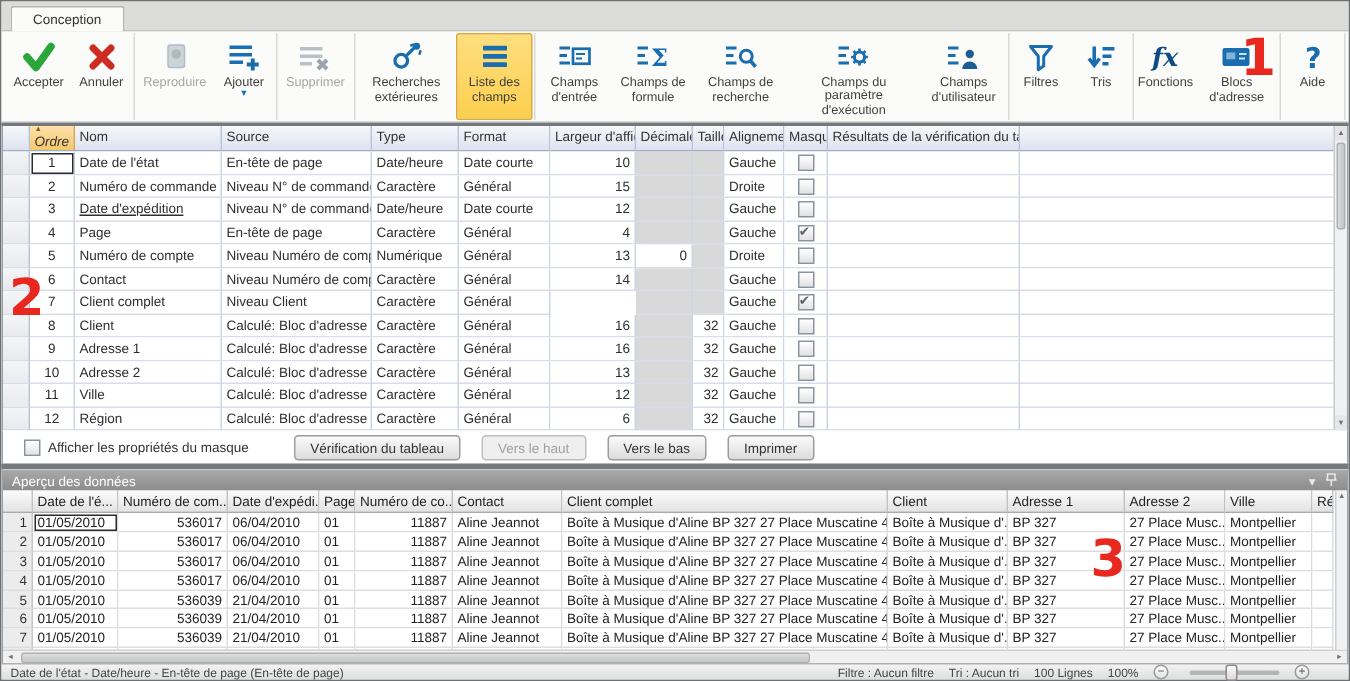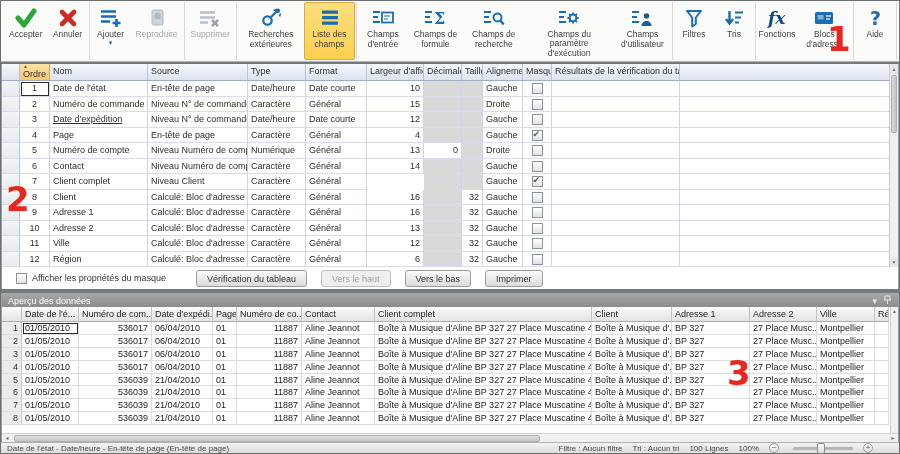--- a/index.html
+++ b/index.html
@@ -19,21 +19,21 @@
   .rbtn .ric { height:24px; display:flex; align-items:center; justify-content:center; }
   .rbtn.active { background:linear-gradient(#fede7e,#fccf4e); border:1px solid #dca83f; }
   .rbtn.disabled { color:#a6a6a6; }
   .rbtn .caret { font-size:7px; line-height:5px; color:#1a6eb0; }
 
   
   .sep { height:2px; background:#73797c; }
   .field-grid { position:relative; height:203px; background:#fff; border-left:1px solid #9aa0a3; border-right:1px solid #9aa0a3; overflow:hidden; }
   .fgh { display:flex; height:17px; }
   .fgh .fh { flex:0 0 auto; background:linear-gradient(#f5f7fb,#dde3ef); border-right:1px solid #b9c3d6; border-bottom:1px solid #9facc4; font-size:9px; color:#333; padding:2px 3px 0; white-space:nowrap; overflow:hidden; }
-  .fgh .fh.sorted { background:linear-gradient(#fde2ab,#f6c76c); border-right:1px solid #d3a34e; padding-top:0; }
+  .fgh .fh.sorted { background:linear-gradient(#fde2ab,#f6c76c); border-right:1px solid #d3a34e; padding-top:0;font-style:italic; }
   .fgh .fh.sorted .sc { display:block; font-size:5px; line-height:5px; color:#7d5f28; }
   .fgh .fh.grow, .fr .fc.grow { flex:1 1 auto; }
   .fr { display:flex; height:15.5px; }
   .fr .fc { flex:0 0 auto; border-right:1px solid #ccd5e6; border-bottom:1px solid #d7deea; font-size:9px; color:#2e2e2e; padding:2px 3px 0; white-space:nowrap; overflow:hidden; background:#fff; }
   .fr .fc.gutter { background:linear-gradient(#f4f5f7,#e8eaee); border-right:1px solid #b9c3d6; }
   .fr .fc.center { text-align:center; }
   .fr .fc.right { text-align:right; }
   .fr .fc.gray { background:#d9d9d9; }
   .focus-cell { outline:1px solid #2b2b2b; outline-offset:-2px; }
   .chk { display:inline-block; width:11px; height:11px; background:linear-gradient(#fff,#e2e2e2); border:1px solid #8a949e; position:relative; vertical-align:middle; }
@@ -84,20 +84,23 @@
   .annotation { position:absolute; font-size:34px; font-weight:bold; color:#e8281e; font-family:"DejaVu Sans", sans-serif; z-index:50; }
   #ann1 { left:826px; top:18px; }
   #ann2 { left:5px; top:178px; }
   #ann3 { left:726px; top:352px; }
 </style>
 </head>
 <body>
 
 <div class="window">
 
+  <div class="tabstrip">
+    <div class="tab">Conception</div>
+  </div>
 
   <div class="ribbon" id="ribbon">
       <div class="rgroup">
         <div class="rbtn">
           <span class="ric">
             <svg width="24" height="20" viewBox="0 0 24 20">
               <path d="M4 10l6 7L20 3" fill="none" stroke="#2ba63a" stroke-width="5" stroke-linecap="round" stroke-linejoin="round"></path>
             </svg>
           </span>
           <span>Accepter</span>
@@ -105,40 +108,40 @@
         <div class="rbtn">
           <span class="ric">
             <svg width="20" height="20" viewBox="0 0 20 20">
               <path d="M4 4l12 12M16 4L4 16" stroke="#cc2c21" stroke-width="4.6" stroke-linecap="round"></path>
             </svg>
           </span>
           <span>Annuler</span>
         </div>
       </div>
       <div class="rgroup">
-        <div class="rbtn">
-          <span class="ric">
-            <svg width="24" height="20" viewBox="0 0 24 20">
-              <g stroke="#1a6eb0" stroke-width="2.4">
-                <path d="M2 3.5h15M2 8.5h15M2 13.5h9"></path>
-              </g>
-              <path d="M17.5 11v8M13.5 15h8" stroke="#1a6eb0" stroke-width="2.6"></path>
-            </svg>
-          </span>
-          <span>Ajouter</span>
-          <span class="caret">▾</span>
-        </div>
         <div class="rbtn disabled">
           <span class="ric">
             <svg width="20" height="20" viewBox="0 0 20 20">
               <rect x="5" y="2" width="11" height="15" rx="1.5" fill="#ccd4da" stroke="#b3bcc3"></rect>
               <circle cx="10.5" cy="8" r="3.2" fill="#aeb9c0"></circle>
             </svg>
           </span>
           <span>Reproduire</span>
+        </div>
+        <div class="rbtn">
+          <span class="ric">
+            <svg width="24" height="20" viewBox="0 0 24 20">
+              <g stroke="#1a6eb0" stroke-width="2.4">
+                <path d="M2 3.5h15M2 8.5h15M2 13.5h9"></path>
+              </g>
+              <path d="M17.5 11v8M13.5 15h8" stroke="#1a6eb0" stroke-width="2.6"></path>
+            </svg>
+          </span>
+          <span>Ajouter</span>
+          <span class="caret">▾</span>
         </div>
       </div>
       <div class="rgroup">
         <div class="rbtn disabled">
           <span class="ric">
             <svg width="24" height="20" viewBox="0 0 24 20">
               <g stroke="#b9c1c8" stroke-width="2.4">
                 <path d="M2 4.5h15M2 9.5h15M2 14.5h8"></path>
               </g>
               <path d="M14 12l6 6M20 12l-6 6" stroke="#9aa4ad" stroke-width="2.6"></path>

